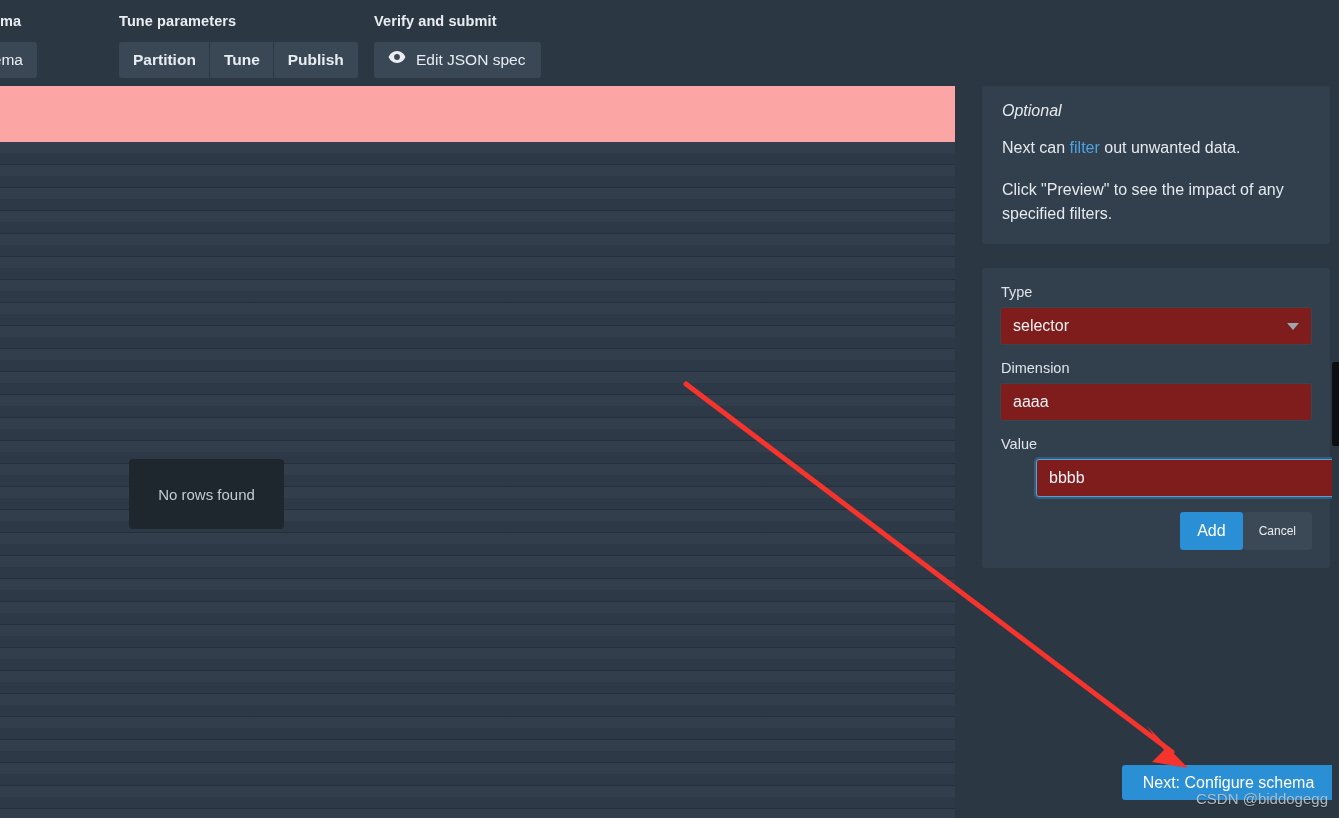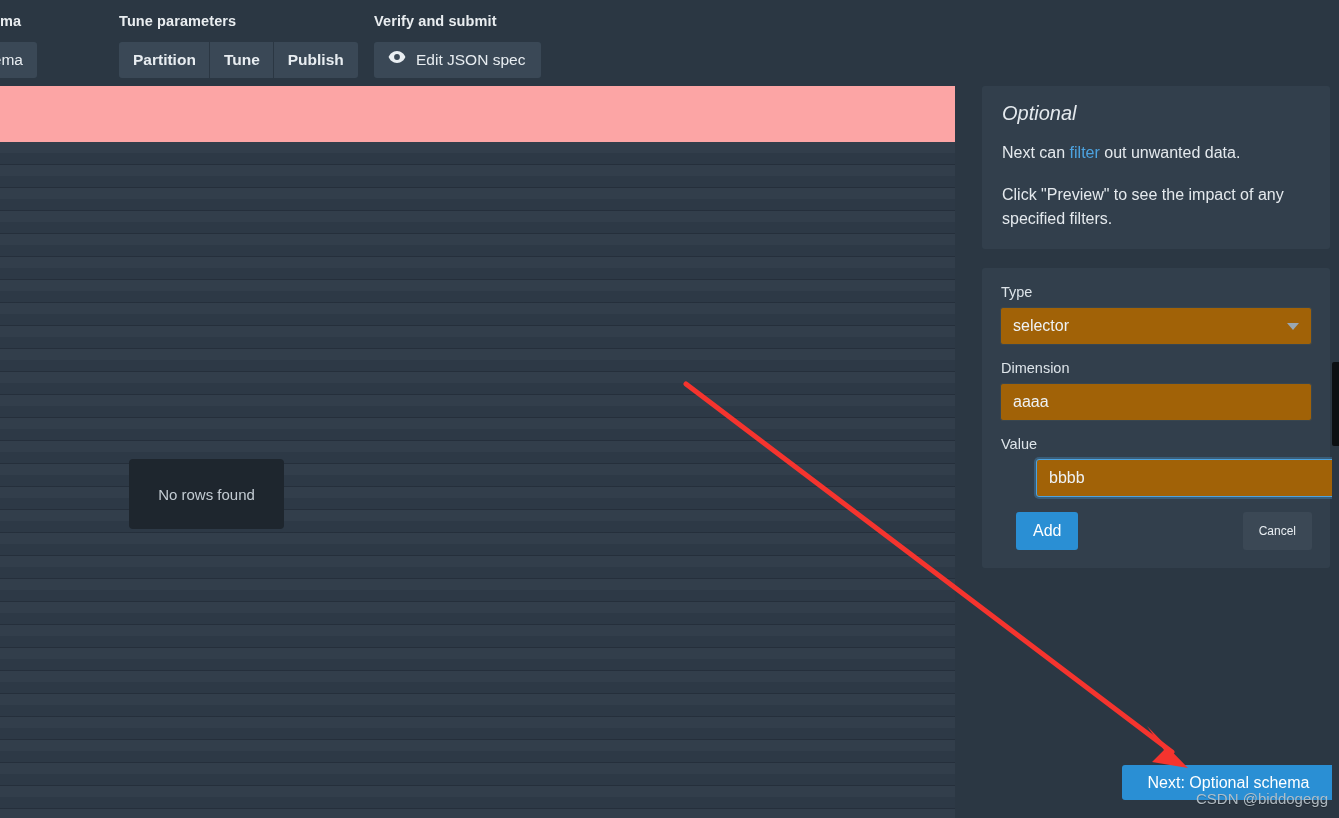--- a/index.html
+++ b/index.html
@@ -159,21 +159,21 @@
     background: #323f4c;
     border-radius: 3px;
     box-sizing: border-box;
   }
   #info-card {
     top: 0px;
     padding: 16px 20px 18px 20px;
   }
   #info-optional {
     font-style: italic;
-    font-size: 20px;
+    font-size: 16px;
     color: #e4e9ed;
     margin: 0 0 16px 0;
   }
   .info-line {
     font-size: 16px;
     line-height: 24px;
     color: #e4e9ed;
     margin: 0 0 18px 0;
   }
   .info-line:last-child { margin-bottom: 0; }
@@ -191,21 +191,21 @@
     color: #dde4e9;
     margin: 0 0 7px 1px;
   }
   .field-block { margin-bottom: 15px; }
   .field-block:last-of-type { margin-bottom: 14px; }
 
   .control {
     box-sizing: border-box;
     width: 100%;
     height: 38px;
-    background: #a16207;
+    background: #7f1d1d;
     border: 1px solid #39464f;
     border-radius: 3px;
     color: #eef2f5;
     font-family: "Liberation Sans", sans-serif;
     font-size: 16px;
     padding: 0 12px;
     outline: none;
   }
   .control::placeholder { color: #7d8b96; }
 
@@ -224,21 +224,21 @@
 
   #value-input {
     border: 1px solid #4da3e0;
     box-shadow: 0 0 0 2px rgba(77,163,224,0.30);
     margin-left: 36px;
   }
 
   #form-actions {
     display: flex;
     align-items: center;
-    justify-content: space-between;
+    justify-content: flex-end;
     margin-top: 4px;
     padding-left: 16px;
   }
   #add-button {
     background: #2a8fd4;
     color: #ffffff;
     border: none;
     border-radius: 3px;
     font-family: "Liberation Sans", sans-serif;
     font-size: 16px;
@@ -392,21 +392,21 @@
     </div>
 
     <div id="form-actions">
       <button id="add-button" style="background: rgb(42, 143, 212);">Add</button>
       <button id="cancel-button">Cancel</button>
     </div>
 
   </div>
 </div>
 
-<button id="next-button" style="background: rgb(42, 143, 212);">Next: Optional schema</button>
+<button id="next-button" style="background: rgb(42, 143, 212);">Next: Configure schema</button>
 
 <div id="right-scrollbar-track"></div>
 <div id="right-scrollbar-thumb"></div>
 
 <svg id="annotation-arrow">
   <line id="arrow-shaft" x1="686" y1="384" x2="1172" y2="752" stroke="#f5342e" stroke-width="5" stroke-linecap="round"></line>
   <polygon id="arrow-head" points="1188,768 1147,726 1164,750 1152,762" fill="#f5342e"></polygon>
 </svg>
 
 <div id="watermark">CSDN @biddogegg</div>

